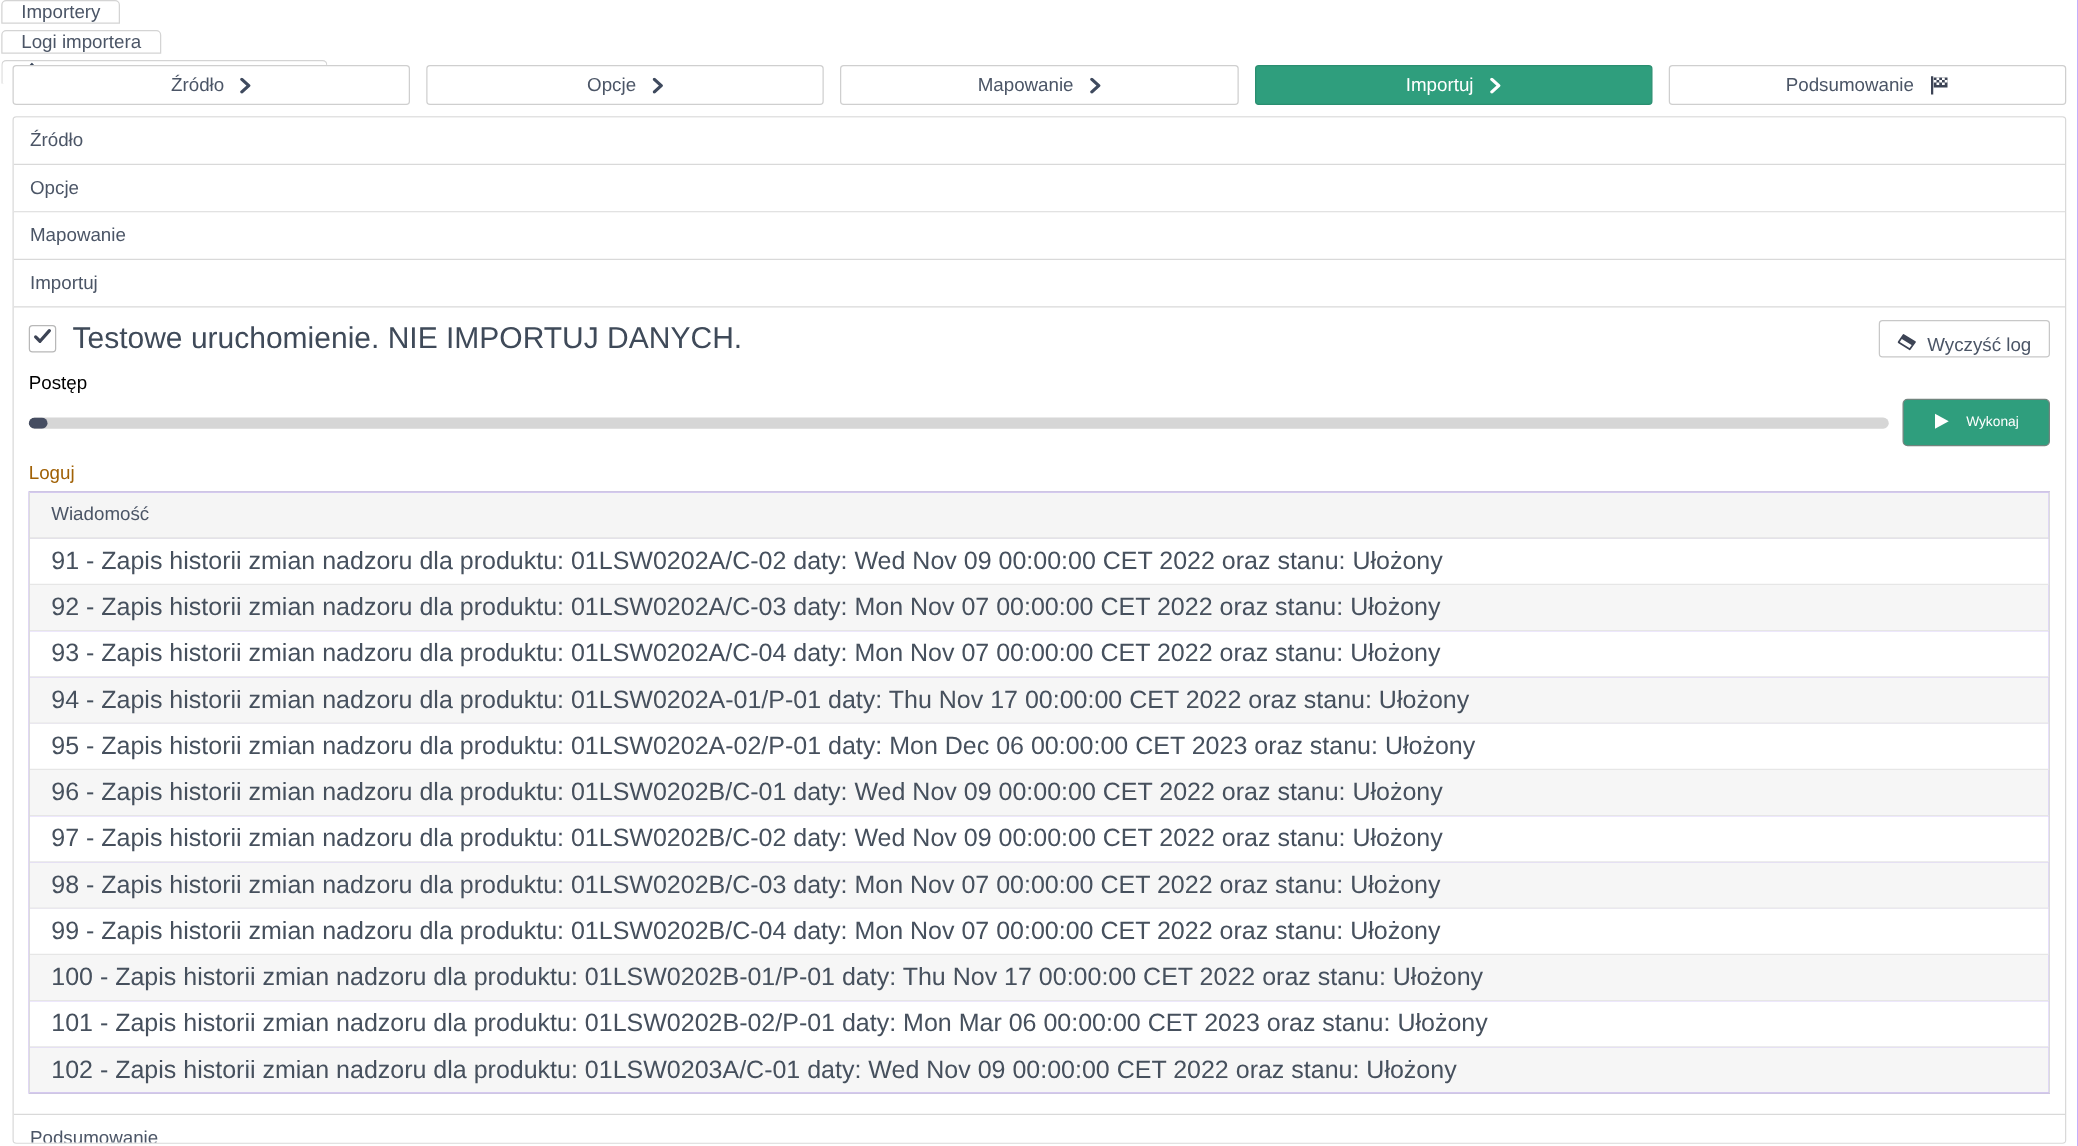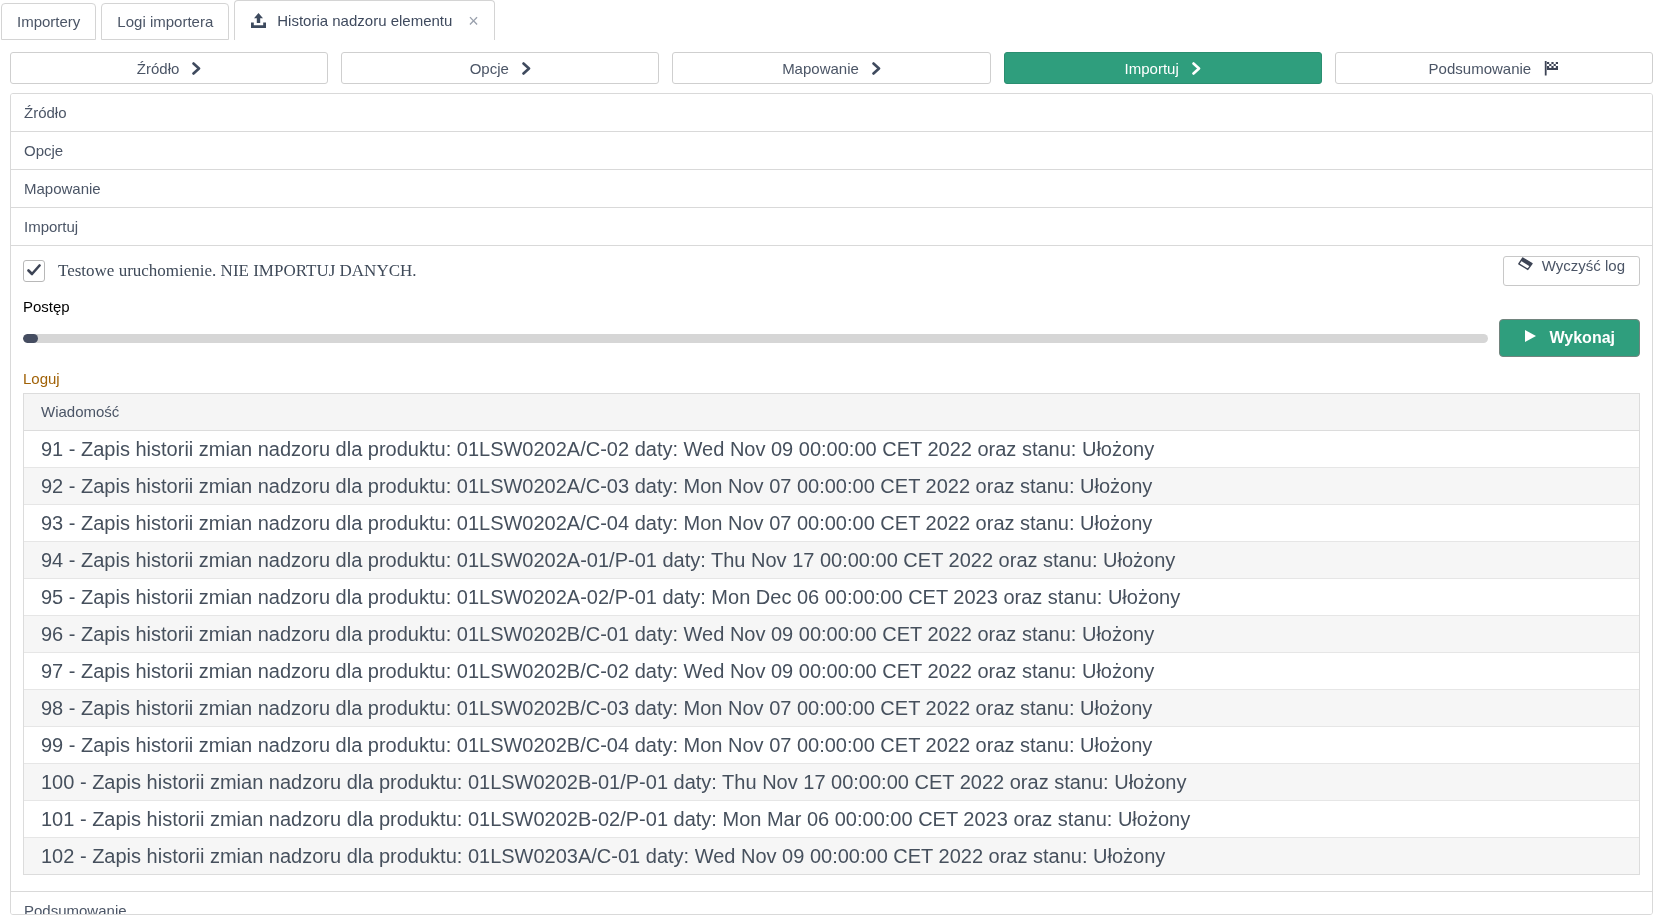--- a/index.html
+++ b/index.html
@@ -4,21 +4,21 @@
 <style>
   * { box-sizing: border-box; margin: 0; padding: 0; }
   html, body { width: 1662px; height: 917px; overflow: hidden; }
   body {
     background: #ffffff;
     font-family: "Liberation Sans", sans-serif;
     color: #4b5563;
   }
 
   
-  .tabbar { display: flex; align-items: flex-end; gap: 5px; height: 40px; padding-left: 1px; }
+  .tabbar { display: flex; align-items: flex-start; gap: 5px; height: 40px; padding-left: 1px; flex-direction: column; }
   .tab {
     display: flex; align-items: center; gap: 10px;
     height: 37px; padding: 0 15px;
     background: #fff; border: 1px solid #d4d4d4;
     border-radius: 4px 4px 0 0;
     font-size: 15px; color: #4b5566; cursor: pointer; white-space: nowrap;
   }
   .tab.active { height: 40px; border-bottom: none; color: #3f4a5e; }
   .tab-close { font-size: 18px; color: #9aa1ad; margin-left: 6px; line-height: 1; }
   .tab-icon { display: flex; align-items: center; }
@@ -55,44 +55,44 @@
   
   .content { padding: 10px 12px 16px 12px; }
 
   .test-row { display: flex; align-items: center; justify-content: space-between; margin-top: 0; }
   .test-left { display: flex; align-items: center; gap: 13px; }
   .checkbox {
     width: 22px; height: 22px; background: #fff;
     border: 1px solid #b8b8b8; border-radius: 3px;
     display: flex; align-items: center; justify-content: center; cursor: pointer;
   }
-  .test-label { font-size: 17px; color: #3f4a59; font-family: Liberation Serif, serif; }
+  .test-label { font-size: 24px; color: #3f4a59; }
 
   .btn-clear {
-    display: flex; align-items: flex-start; gap: 9px;
+    display: flex; align-items: flex-end; gap: 9px;
     height: 30px; padding: 0 14px;
     background: #fff; border: 1px solid #c8c8c8; border-radius: 3px;
     font-size: 15px; color: #4b5566; cursor: pointer;
   }
 
   .progress-label { margin-top: 12px; font-size: 15px; color: #000000; }
   .progress-row { display: flex; align-items: center; margin-top: 4px; }
   .progress-track {
     flex: 1; height: 9px; background: #d6d6d6; border-radius: 5px;
     margin-right: 11px; overflow: hidden; position: relative;
   }
   .progress-value {
     display: block; height: 9px; background: #454d61; border-radius: 5px;
     min-width: 15px; width: 1%;
   }
   .btn-execute {
     display: flex; align-items: center; gap: 13px;
     height: 38px; padding: 0 24px;
     background: #2f9e7d; border: 1px solid #72847e; border-radius: 4px;
-    font-size: 16px; color: #fff; cursor: pointer; font-weight: bold;
+    font-size: 11px; color: #fff; cursor: pointer;
   }
 
   .log-label { margin-top: 13px; font-size: 15px; color: #a16207; }
 
   .log-table { margin-top: 6px; border: 1px solid #dcdcdc; background: #8b5cf6; }
   .log-header {
     padding: 9px 17px; background: #f5f5f5;
     border-bottom: 1px solid #dcdcdc;
     font-size: 15px; color: #4b5566; line-height: 18px;
   }

